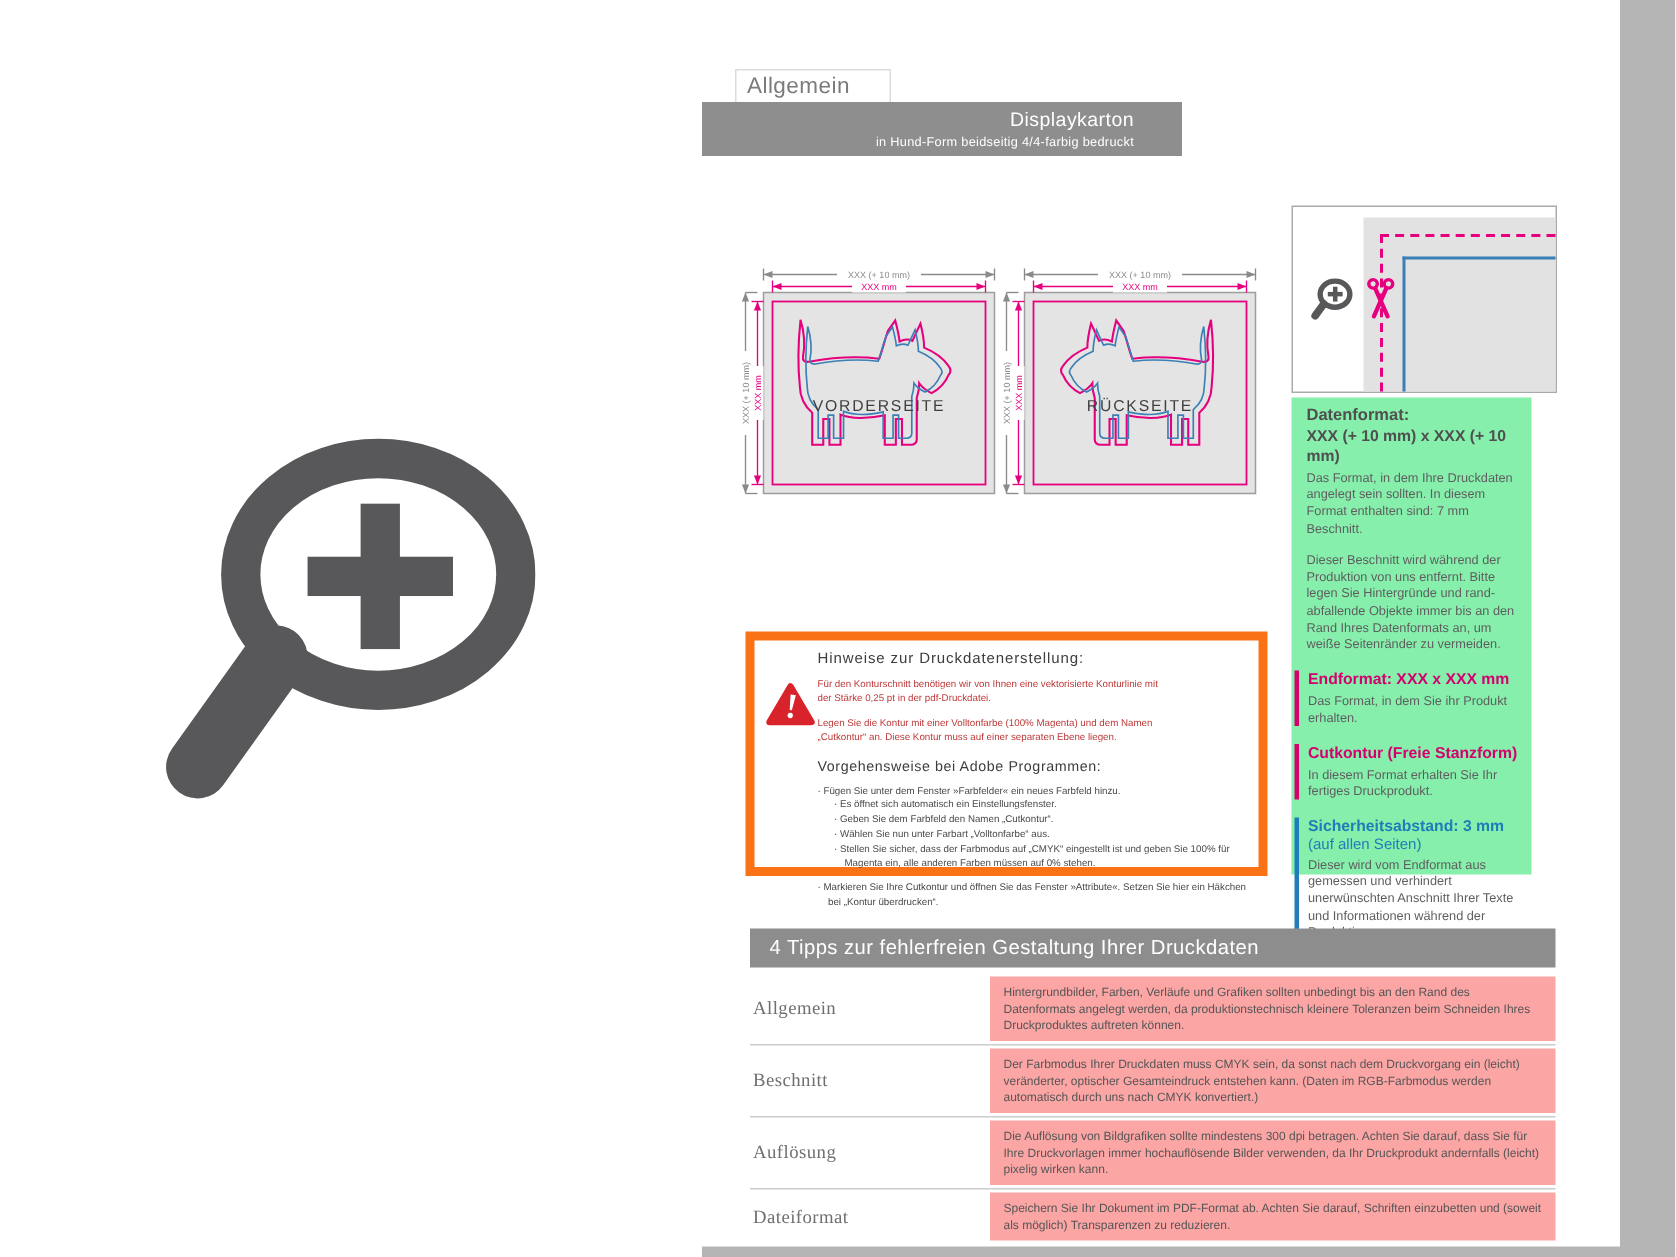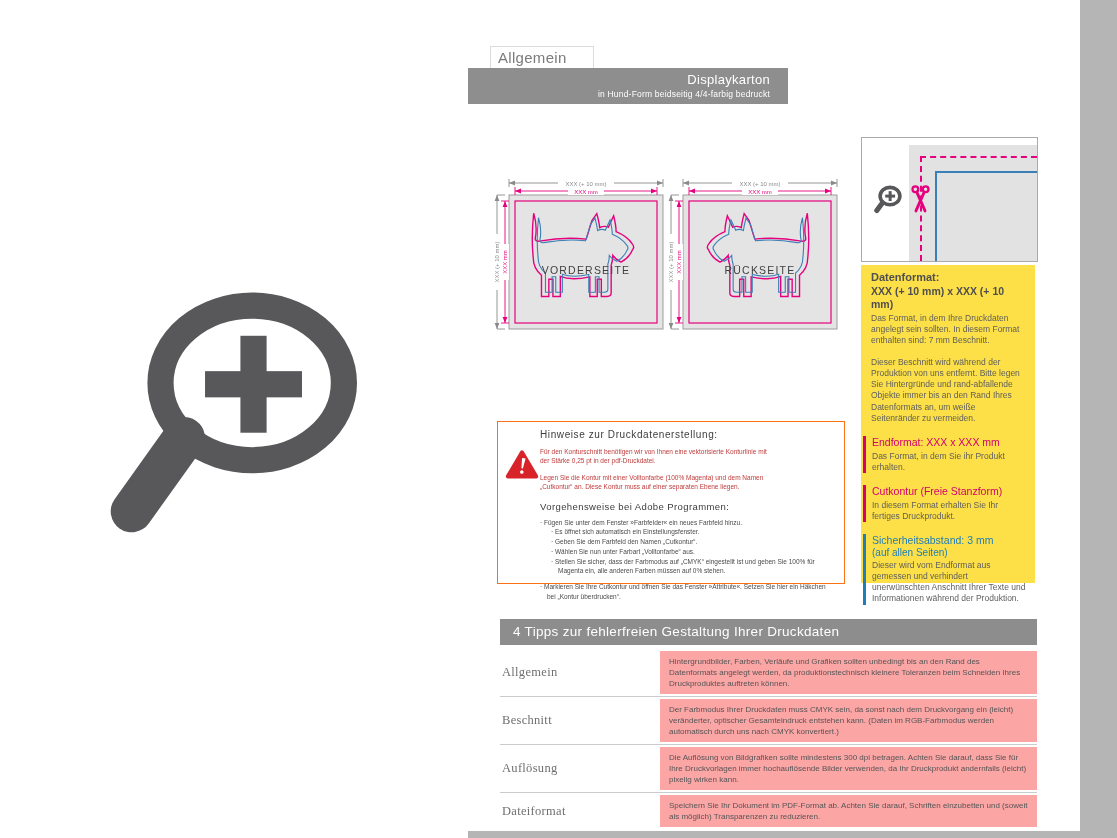--- a/index.html
+++ b/index.html
@@ -15,54 +15,54 @@
   .zoom-pane { position:absolute; left:0; top:0; width:468px; height:838px; background:#fff; }
   .big-zoom  { position:absolute; left:95px; top:283px; }
 
   
   .page { position:absolute; left:468px; top:0; width:612px; height:831px; background:#fff; }
 
   .tab { position:absolute; left:22px; top:46px; width:104px; height:22px; background:#fff;
          border:1px solid #dcdcdc; border-bottom:none; color:#7b7b7b; font-size:15px;
          line-height:21px; padding-left:7px; letter-spacing:0.3px; }
   .banner { position:absolute; left:0; top:68px; width:320px; height:36px; background:#8e8e8e;
-            color:#fff; text-align:right; padding:4px 18px 0 0; }
+            color:#fff; text-align:right; padding:4px 32px 0 0; }
   .banner .t1 { font-size:13px; letter-spacing:0.3px; }
   .banner .t2 { font-size:8.5px; margin-top:2px; letter-spacing:0.2px; }
 
   .diag { position:absolute; top:170px; }
   .diag1 { left:20px; } .diag2 { left:194px; }
 
   
   .detail-box { position:absolute; left:393px; top:137px; width:177px; height:125px;
                 background:#fff; border:1px solid #aaa; }
   .detail-gray { position:absolute; left:47px; top:7px; right:0; bottom:0; background:#e2e2e2; }
   .cut-v  { position:absolute; left:58px; top:18px; bottom:0; width:0; border-left:2px dashed #e6007e; }
   .cut-h  { position:absolute; left:58px; top:18px; right:0; height:0; border-top:2px dashed #e6007e; }
   .safe-v { position:absolute; left:73px; top:33px; bottom:0; width:0; border-left:2px solid #3a7fb5; }
   .safe-h { position:absolute; left:73px; top:33px; right:0; height:0; border-top:2px solid #3a7fb5; }
   .mini-zoom { position:absolute; left:10px; top:46px; }
   .scissors  { position:absolute; left:49px; top:45px; }
 
   
-  .info-panel { position:absolute; left:393px; top:265px; width:174px; height:318px;
-                background:#fde047; padding:6px 9px 6px 10px; color:#5e5e5e; }
+  .info-panel { position:absolute; left:393px; top:265px; width:160px; height:318px;
+                background:#86efac; padding:6px 9px 6px 10px; color:#5e5e5e; }
   .ip-h1 { font-size:11px; font-weight:bold; color:#4f4f4f; line-height:1.25; }
   .ip-body { font-size:8.5px; line-height:1.32; color:#5e5e5e; margin-top:2px; }
   .ip-sec { margin-top:10px; }
   .ip-bar { border-left:3px solid; padding-left:6px; margin-left:-8px; margin-top:12px; }
   .ip-bar.m { border-color:#d4006f; }
   .ip-bar.b { border-color:#1f7db8; }
-  .ip-h2 { font-size:10.5px; font-weight:normal; line-height:1.2; }
+  .ip-h2 { font-size:10.5px; font-weight:bold; line-height:1.2; }
   .ip-h2.m { color:#d4006f; } .ip-h2.b { color:#1f7db8; }
   .ip-sub.b { color:#1f7db8; font-size:10px; }
 
   
   .hint-box { position:absolute; left:29px; top:421px; width:348px; height:163px;
-              background:#fff; border:1px solid #f97316; padding:7px 8px 0 42px; }
+              background:#fff; border:6px solid #f97316; padding:7px 8px 0 42px; }
   .warn-icon { position:absolute; left:7px; top:27px; }
   .hx-title { font-size:10px; color:#3d3d3d; letter-spacing:0.6px; }
   .hx-red { font-size:6.5px; color:#bf3a3a; line-height:1.45; width:238px; margin-top:7px; }
   .hx-sub { font-size:9.5px; color:#3d3d3d; letter-spacing:0.4px; margin-top:9px; }
   .hx-list { list-style:none; font-size:6.5px; color:#4a4a4a; line-height:1.5; margin-top:6px; width:292px; }
   .hx-list li::before { content:"· "; }
   .hx-list li.l2 { margin-left:11px; padding-left:7px; text-indent:-7px; }
   .hx-list li.gap { margin-top:6px; }
   .hx-list li.wrap { padding-left:7px; text-indent:-7px; }
 

